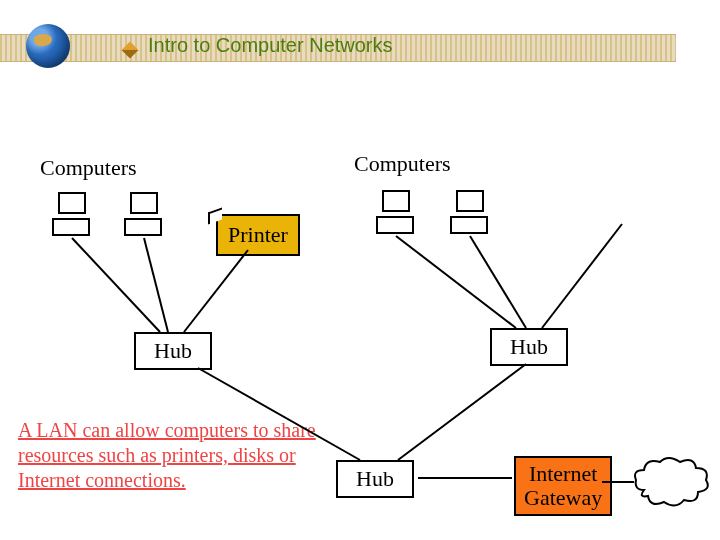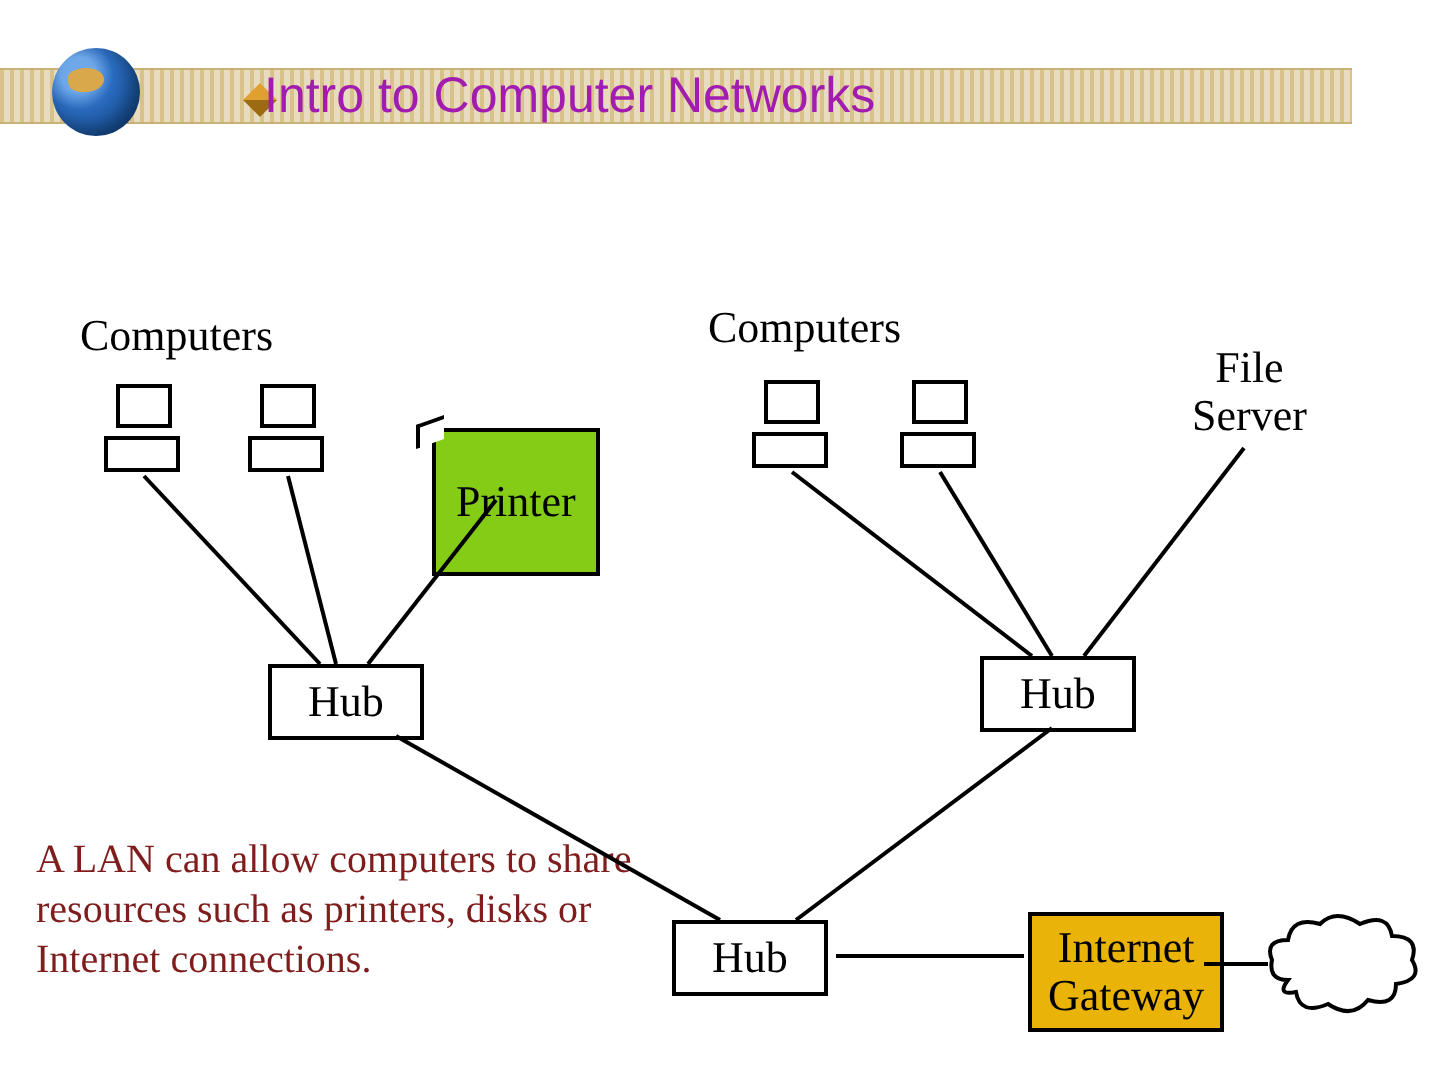--- a/index.html
+++ b/index.html
@@ -11,64 +11,62 @@
   .banner .strip { position: absolute; left: 0; top: 16px; width: 676px; height: 28px;
     background: repeating-linear-gradient(90deg, #d9c28a 0 2px, #e8dcc0 2px 5px);
     border-top: 1px solid #c9b178; border-bottom: 1px solid #c9b178; }
   .globe { position: absolute; left: 26px; top: 6px; width: 44px; height: 44px; border-radius: 50%;
     background: radial-gradient(circle at 30% 30%, #6ea8e8 0 20%, #2a6bbe 40%, #0c3d7a 100%);
     box-shadow: inset -4px -4px 8px rgba(0,0,0,0.3); }
   .globe::after { content: ""; position: absolute; left: 8px; top: 10px; width: 18px; height: 12px;
     background: #d9a84a; border-radius: 40% 60% 50% 50%; transform: rotate(-8deg); }
   .diamond { position: absolute; left: 124px; top: 26px; width: 12px; height: 12px; transform: rotate(45deg);
     background: linear-gradient(135deg, #e0a030 50%, #9c6a10 50%); }
-  .title { position: absolute; left: 132px; top: 16px; font-family: Verdana, Arial, sans-serif; font-size: 25px; color: #a21caf; }
+  .title { position: absolute; left: 148px; top: 16px; font-family: Verdana, Arial, sans-serif; font-size: 20px; color: #4d7c0f; }
 
   .heading { position: absolute; left: 18px; top: 94px; font-size: 40px; font-style: italic; color: #000; }
 
   
   .lbl { position: absolute; font-size: 22px; color: #000; text-align: center; line-height: 1.1; }
 
   
   .mon { position: absolute; width: 28px; height: 22px; border: 2px solid #000; background: #fff; }
   .cpu { position: absolute; width: 38px; height: 18px; border: 2px solid #000; background: #fff; }
 
-  .printerbox { position: absolute; border: 2px solid #000; padding: 22px 10px; font-size: 22px; background: #84cc16; }
+  .printerbox { position: absolute; border: 2px solid #000; padding: 6px 10px; font-size: 22px; background: #eab308; }
   .printerbox::before { content: ""; position: absolute; left: -10px; top: -6px; width: 12px; height: 10px; border: 2px solid #000; border-right: none; border-bottom: none; background: #fff; transform: skewY(-20deg); }
 
   .hubbox { position: absolute; border: 2px solid #000000; padding: 4px 18px; font-size: 22px; background: #fff; }
 
-  .gatewaybox { position: absolute; border: 2px solid #000; padding: 4px 8px; font-size: 22px; background: #eab308; text-align: center; line-height: 1.1; }
+  .gatewaybox { position: absolute; border: 2px solid #000; padding: 4px 8px; font-size: 22px; background: #f97316; text-align: center; line-height: 1.1; }
 
   .cloud { position: absolute; width: 78px; height: 52px; }
   .cloud svg { position: absolute; left: 0; top: 0; }
   .cloud .txt { position: absolute; width: 100%; top: 8px; text-align: center; font-size: 16px; line-height: 1.05; }
 
-  .desc { position: absolute; font-size: 20px; color: #7f1d1d; line-height: 1.25; }
+  .desc { position: absolute; font-size: 20px; color: #ef4444; line-height: 1.25; text-decoration: underline; }
 
   svg.lines { position: absolute; left: 0; top: 0; width: 720px; height: 540px; pointer-events: none; }
   svg.lines line { stroke: #000; stroke-width: 2; }
 </style>
 </head>
 <body>
 
 <div class="slide">
 
   <div class="banner">
     <div class="strip"></div>
     <div class="globe"></div>
     <div class="diamond"></div>
     <div class="title">Intro to Computer Networks</div>
   </div>
 
 
   <div class="lbl" style="left:40px; top:156px;">Computers</div>
   <div class="lbl" style="left:354px; top:152px;">Computers</div>
-  <div class="lbl" style="left:596px; top:172px; white-space:pre;">File
-Server</div>
 
   <div class="mon" style="left:58px; top:192px;"></div>
   <div class="cpu" style="left:52px; top:218px;"></div>
   <div class="mon" style="left:130px; top:192px;"></div>
   <div class="cpu" style="left:124px; top:218px;"></div>
 
   <div class="mon" style="left:382px; top:190px;"></div>
   <div class="cpu" style="left:376px; top:216px;"></div>
   <div class="mon" style="left:456px; top:190px;"></div>
   <div class="cpu" style="left:450px; top:216px;"></div>

